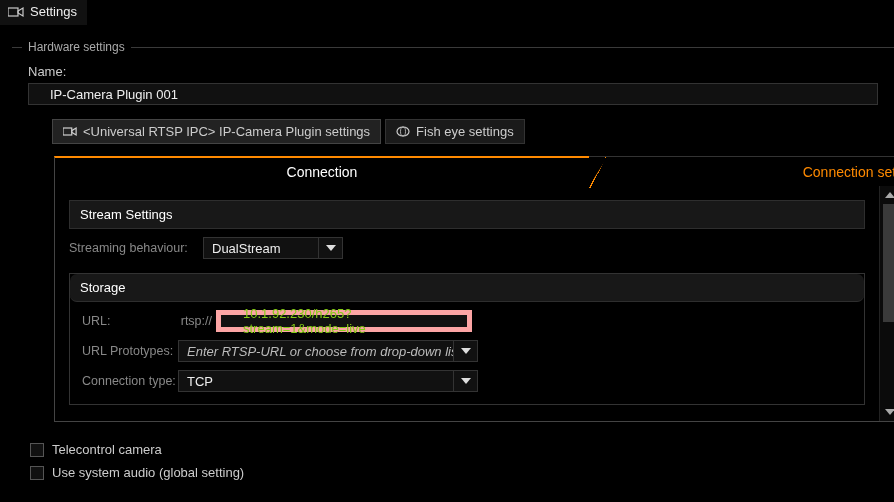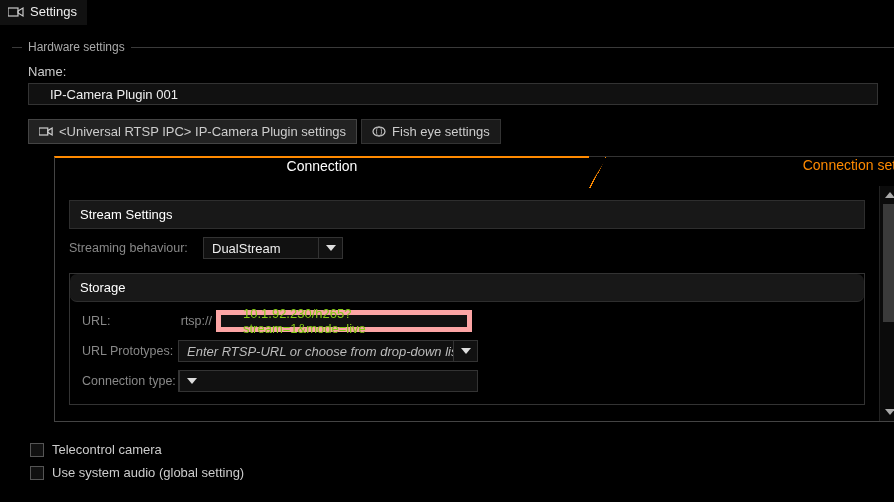--- a/index.html
+++ b/index.html
@@ -17,25 +17,25 @@
   fieldset.hw { border: 1px solid #3a3a3a; border-left: none; border-bottom: none; border-right: none; padding: 0; margin: 12px 0 0 2px; position: relative; }
   fieldset.hw > legend { color: #aaa; padding: 0 6px; margin-left: 10px; font-size: 12px; }
   
   .inner { padding: 10px 0 0 16px; }
   
   .name-label { color: #ccc; margin-bottom: 4px; display:block; }
   .name-input { width: 850px; height: 22px; background: #111; border: 1px solid #333; color: #eee; padding: 2px 21px; font-size: 13px; display:flex; align-items:center; }
   
   .mini-tabs { margin-top: 14px; display: flex; gap: 4px; }
   .mini-tab { display: inline-flex; align-items: center; gap: 6px; padding: 4px 10px; background: #1a1a1a; border: 1px solid #333; color: #ccc; }
-  .mini-tab.active { background: #222; border-color: #444; }
+  .mini-tab.active { background: #222; border-color: #444; margin-left: 24px; }
   .mini-icon svg { display:block; }
   
   .big-tabs { margin-top: 12px; margin-left: 26px; display: flex; height: 30px; border-bottom: 1px solid rgba(255,128,0,0.0); width: 846px; }
-  .big-tab { position: relative; height: 30px; display:flex; align-items:flex-start; justify-content:center; font-size: 14px; }
+  .big-tab { position: relative; height: 30px; display:flex; align-items:center; justify-content:center; font-size: 14px; }
   .big-tab.left { width: 535px; color: #fff; background: #000; border-top: 2px solid #ff8a00; border-left: 1px solid #444; }
   .big-tab.left::after {
     content:""; position:absolute; right:-18px; top:0; width:0; height:0;
     border-bottom: 28px solid transparent; border-left: 18px solid #000;
   }
   .big-tab.left .edge {
     position:absolute; right:-20px; top:-2px; width:22px; height:32px;
     background: linear-gradient(297deg, transparent 48%, #ff8a00 48%, #ff8a00 52%, transparent 52%);
     pointer-events:none;
   }
@@ -161,20 +161,21 @@
                     <svg width="10" height="6" viewBox="0 0 10 6">
                         <path d="M0 0 L5 6 L10 0 Z" fill="#ddd"></path>
                       </svg>
                   </span>
                 </div>
               </div>
 
               <div class="row">
                 <span class="lbl" style="width:96px">Connection type:</span>
                 <div class="select" style="width:300px">
+                  <span class="val">TCP</span>
                   <span class="caret">
                     <svg width="10" height="6" viewBox="0 0 10 6">
                         <path d="M0 0 L5 6 L10 0 Z" fill="#ddd"></path>
                       </svg>
                   </span>
                 </div>
               </div>
 
             </div>
 

